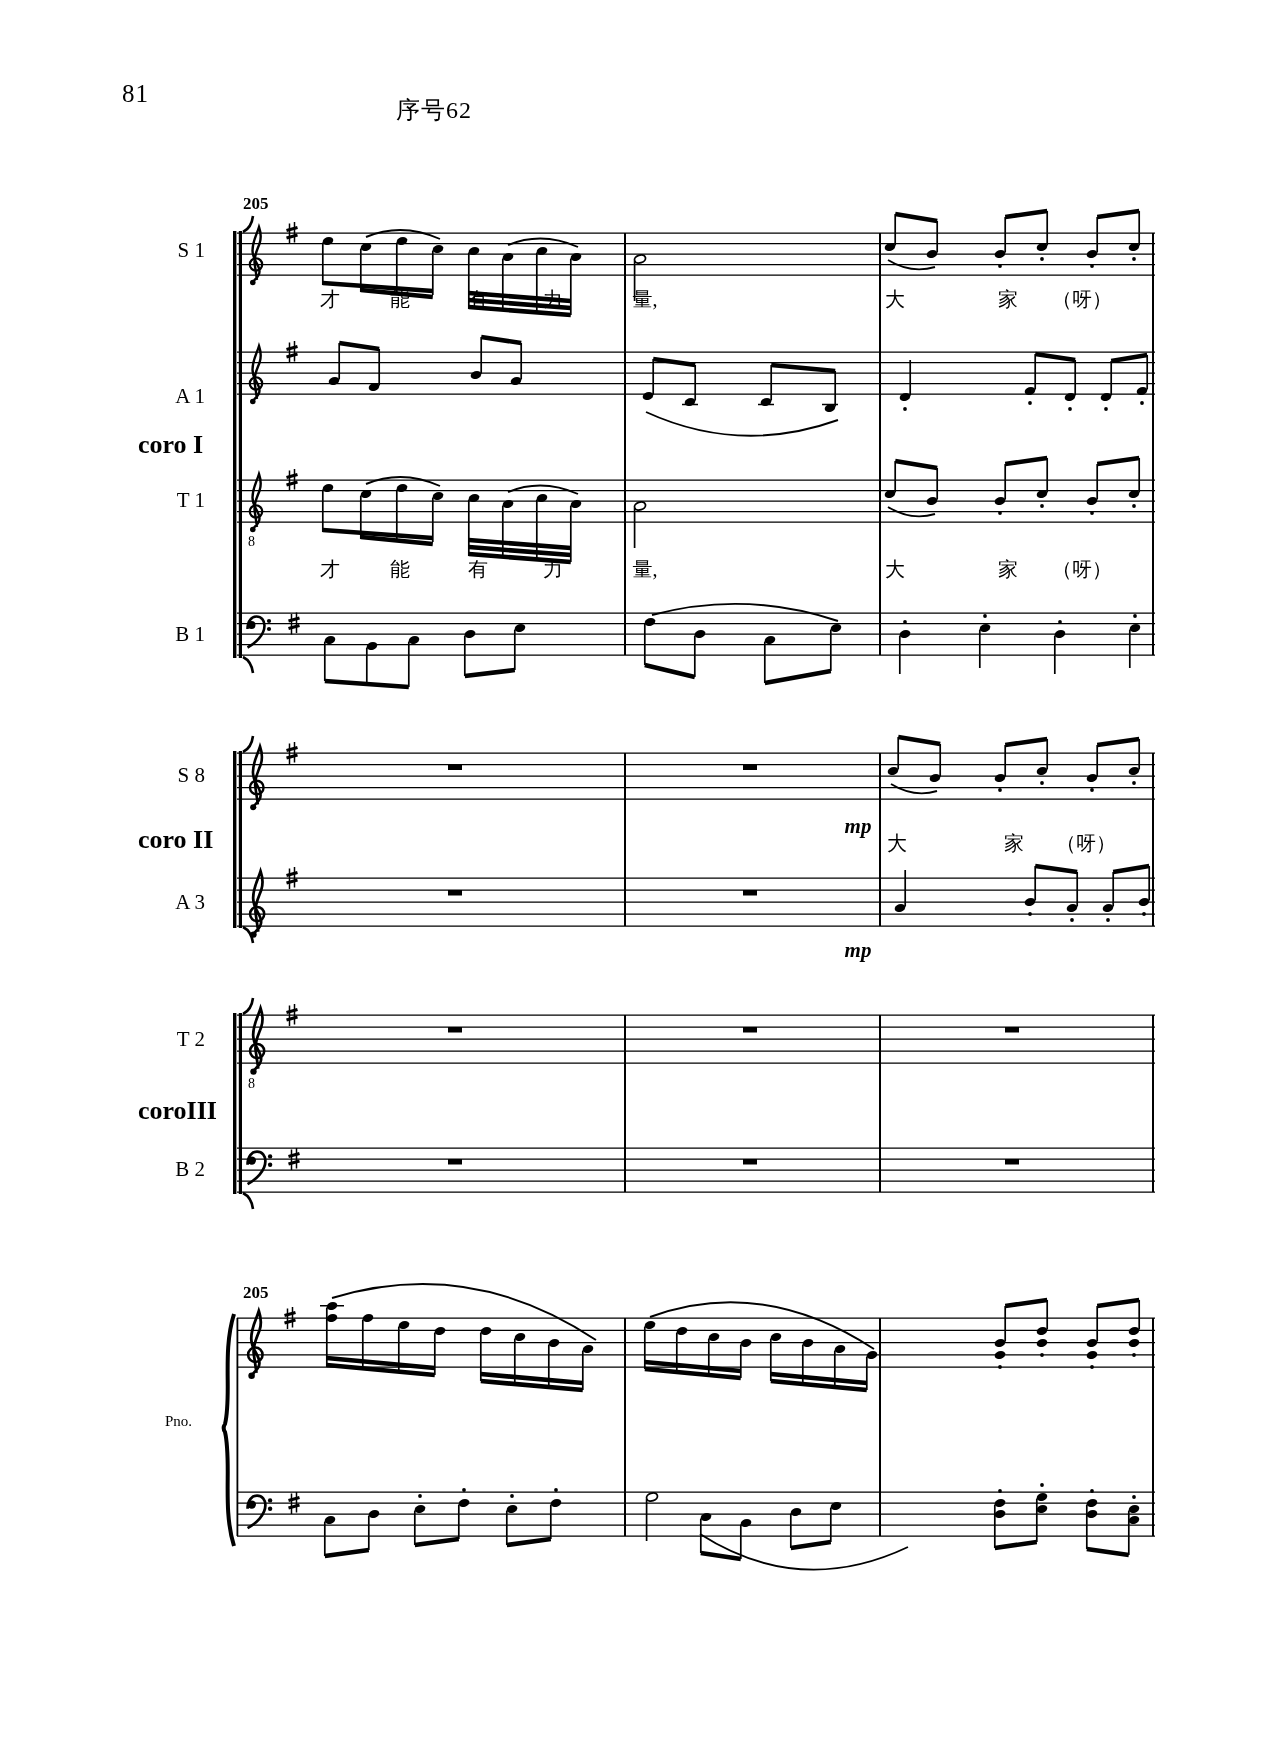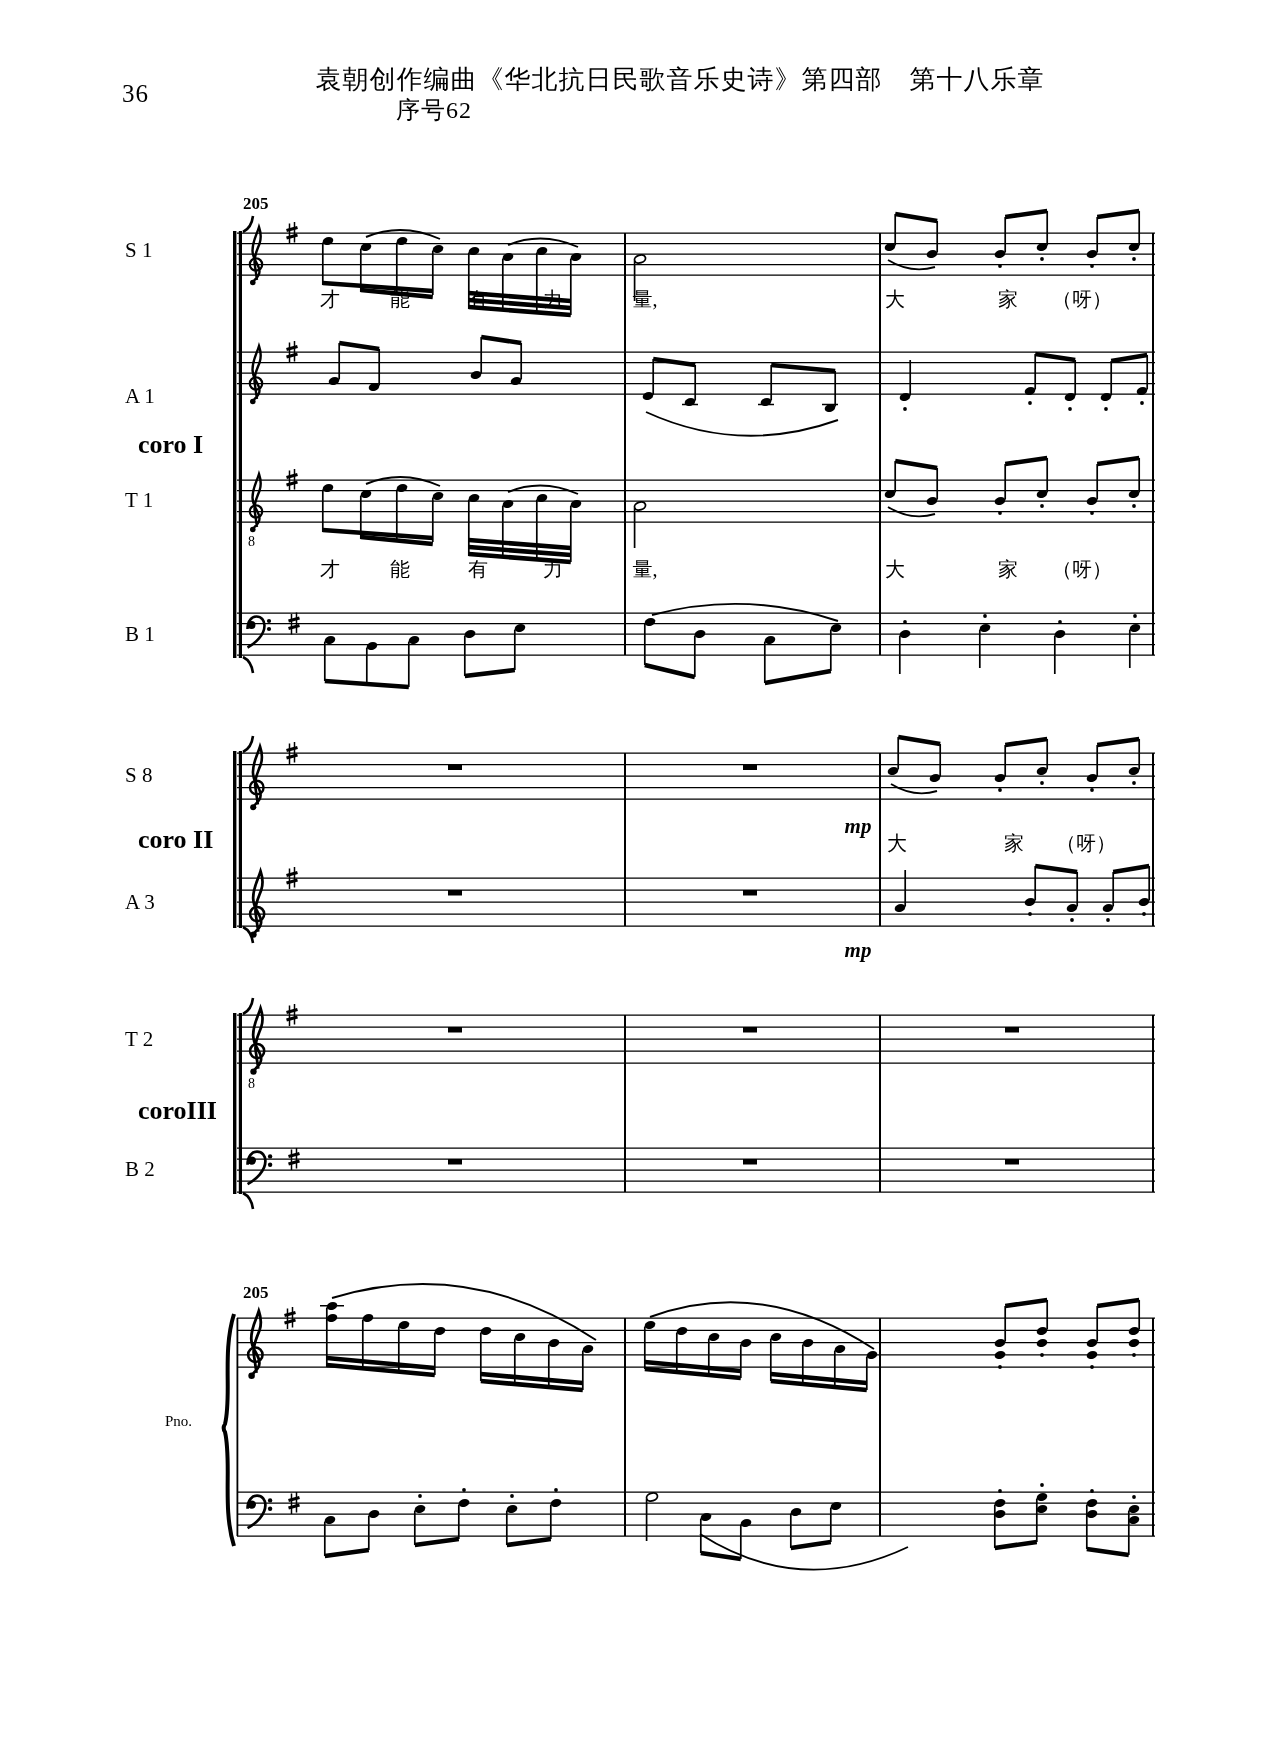--- a/index.html
+++ b/index.html
@@ -3,21 +3,21 @@
 <meta charset="utf-8">
 <style>
   html,body{margin:0;padding:0;background:#e8e8e8;}
   .page{position:relative;width:1278px;height:1757px;background:#ffffff;
         font-family:"Liberation Serif","DejaVu Serif",serif;color:#000;overflow:hidden;}
   .abs{position:absolute;white-space:nowrap;}
   .pageno{left:122px;top:80px;font-size:25px;letter-spacing:1px;}
   .hline1{left:100px;top:62px;width:1160px;text-align:center;font-size:26px;letter-spacing:1px;}
   .hserial{left:396px;top:94px;font-size:24px;letter-spacing:1px;}
   .hpiece{left:566px;top:94px;font-size:24px;letter-spacing:1px;}
-  .stlabel{font-size:21px;width:80px;left:125px;text-align:left;}
+  .stlabel{font-size:21px;width:80px;left:125px;text-align:right;}
   .grlabel{font-size:26px;font-weight:bold;left:138px;}
   .pnolabel{font-size:15px;left:165px;}
   .mno{font-size:17px;left:243px;font-weight:bold;}
   .lyr{font-size:20px;transform:translateX(-50%);}
   .dyn{font-size:21px;font-style:italic;font-weight:bold;transform:translateX(-50%);
        font-family:"Liberation Serif",serif;}
   .oct8{font-size:14px;}
   svg.score{position:absolute;left:0;top:0;}
   svg .sf{stroke:#000;stroke-width:1.25;}
   svg .bl{stroke:#000;stroke-width:2;}
@@ -25,22 +25,21 @@
   svg .bm{stroke:#000;stroke-width:4.6;fill:none;}
   svg .sl{stroke:#000;stroke-width:1.9;fill:none;}
   svg .lg{stroke:#000;stroke-width:1.5;}
   svg .hk{stroke:#000;stroke-width:2.6;fill:none;}
 </style>
 </head>
 <body>
 
 <div class="page">
 
-  <div class="abs pageno">36</div>
-  <div class="abs hline1">袁朝创作编曲《华北抗日民歌音乐史诗》第四部　第十八乐章</div>
+  <div class="abs pageno">81</div>
   <div class="abs hserial">序号62</div>
 
   <div class="abs mno" style="top:194px;">205</div>
   <div class="abs mno" style="top:1283px;">205</div>
 
   <div class="abs stlabel" style="top:238px;">S 1</div>
   <div class="abs stlabel" style="top:360px;margin-top:24px;">A 1</div>
   <div class="abs grlabel" style="top:430px;">coro I</div>
   <div class="abs stlabel" style="top:488px;">T 1</div>
   <div class="abs stlabel" style="top:622px;">B 1</div>

